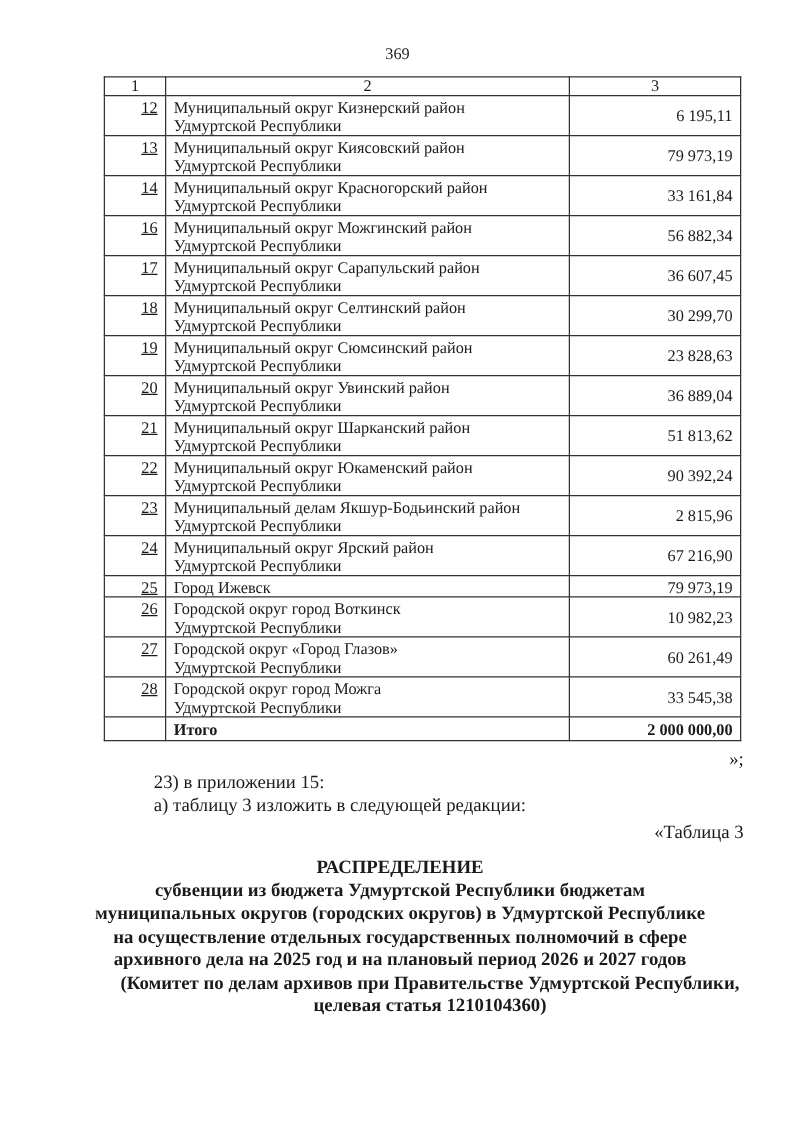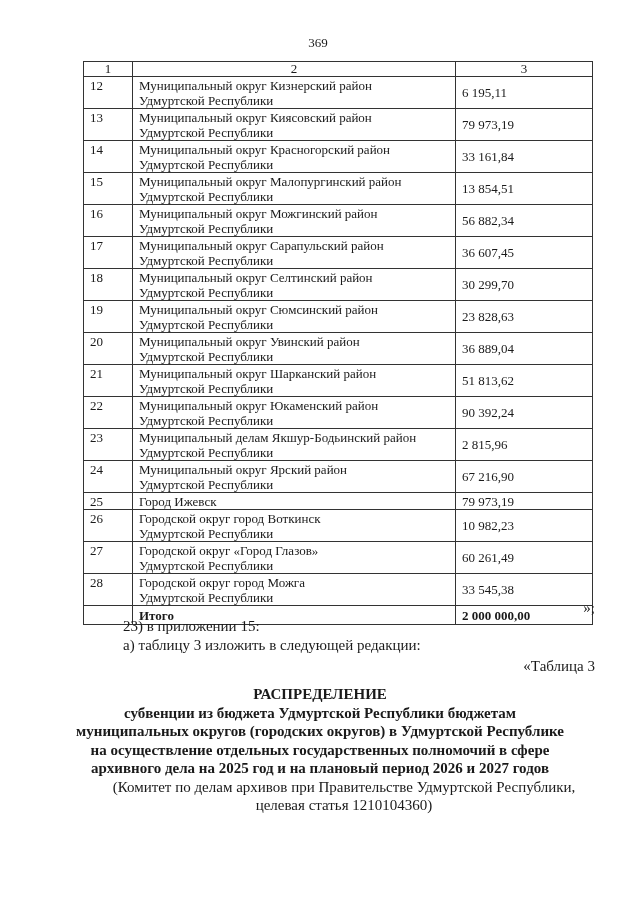--- a/index.html
+++ b/index.html
@@ -2,35 +2,35 @@
 <html><head>
 <meta charset="utf-8">
 <style>
   html, body { margin: 0; padding: 0; background: #ffffff; }
   body { width: 640px; height: 905px; position: relative; overflow: hidden;
          font-family: "Liberation Serif", "DejaVu Serif", serif; color: #1a1a1a; }
   .page-number { position: absolute; top: 35px; left: 0; width: 636px; text-align: center; font-size: 13px; }
   table.dist { position: absolute; top: 61px; left: 83px; width: 510px; border-collapse: collapse; font-size: 13px; }
   table.dist td { border: 1px solid #333; padding: 0 6px; vertical-align: middle; line-height: 15px; }
   table.dist tr.head td { text-align: center; height: 14px; line-height: 14px; }
-  table.dist td.num { width: 36px; text-align: left; vertical-align: top; padding-top: 1px; }
+  table.dist td.num { width: 36px; text-align: right; vertical-align: top; padding-top: 1px; text-decoration: underline; }
   table.dist td.name { width: 310px; margin-left: 43px; }
-  table.dist td.val { text-align: left; }
+  table.dist td.val { text-align: right; }
   table.dist tr.row td { height: 30px; }
   table.dist tr.row.single td { height: 15px; }
   table.dist tr.total td { height: 17px; font-weight: bold; }
   .close-quote { position: absolute; top: 600px; right: 45px; font-size: 15px; }
   .para { position: absolute; left: 123px; font-size: 15px; }
   .p1 { top: 618px; text-align: center; }
   .p2 { top: 637px; }
   .table-label { position: absolute; top: 658px; right: 45px; font-size: 15px; }
   .heading { position: absolute; top: 685px; left: 0; width: 640px; text-align: center; font-size: 15px; line-height: 18.5px; }
   .heading .h-title { font-weight: bold; }
   .heading .h-sub { font-weight: bold; }
-  .heading .h-note { font-weight: normal; padding-left: 48px; }
+  .heading .h-note { font-weight: bold; padding-left: 48px; }
 </style>
 </head>
 <body>
 
 <div class="page-number">369</div>
 
 <table class="dist">
   <tbody id="tbody">
     <tr class="head">
       <td>1</td>
@@ -53,28 +53,20 @@
         </td>
         <td class="val">79 973,19</td>
       </tr>
       <tr class="row">
         <td class="num">14</td>
         <td class="name">
           <div>Муниципальный округ Красногорский район</div>
           <div>Удмуртской Республики</div>
         </td>
         <td class="val">33 161,84</td>
-      </tr>
-      <tr class="row">
-        <td class="num">15</td>
-        <td class="name">
-          <div>Муниципальный округ Малопургинский район</div>
-          <div>Удмуртской Республики</div>
-        </td>
-        <td class="val">13 854,51</td>
       </tr>
       <tr class="row">
         <td class="num">16</td>
         <td class="name">
           <div>Муниципальный округ Можгинский район</div>
           <div>Удмуртской Республики</div>
         </td>
         <td class="val">56 882,34</td>
       </tr>
       <tr class="row">

